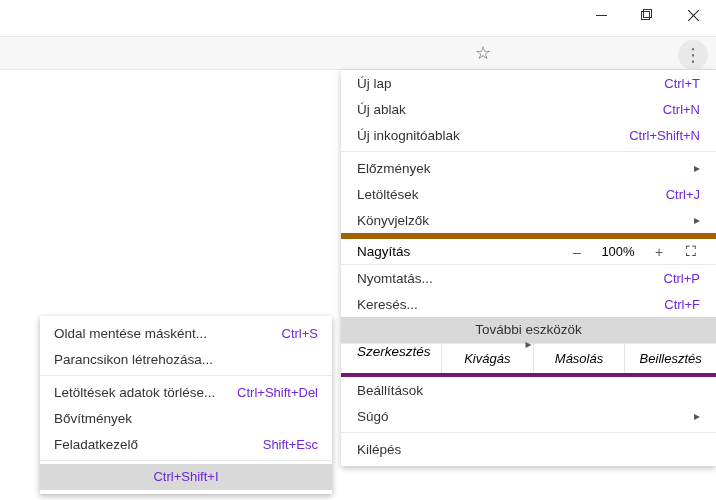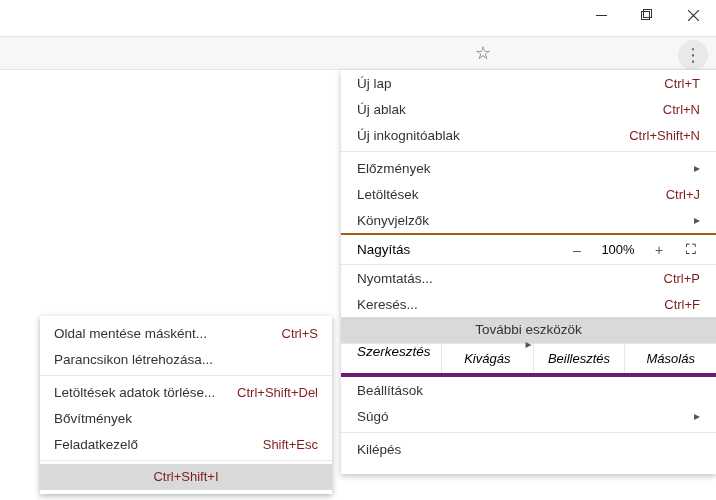--- a/index.html
+++ b/index.html
@@ -9,30 +9,30 @@
   .window-ctrls { position: absolute; top: 0; right: 0; display: flex; height: 30px; }
   .window-ctrl { width: 46px; height: 30px; display:flex; align-items:center; justify-content:center; font-size:13px; color:#333; }
   .window-ctrl svg { stroke:#333; }
 
   
   .toolbar { position:absolute; top:36px; left:0; right:0; height:34px; border-top:1px solid #e6e6e6; border-bottom:1px solid #e6e6e6; background:#f7f7f7; }
   .star { position:absolute; top:5px; left:475px; font-size:18px; color:#5f6368; }
   .chrome-menu-btn { position:absolute; top:3px; right:8px; width:30px; height:30px; border-radius:50%; background:#e9e9e9; display:flex; align-items:center; justify-content:center; color:#5f6368; font-size:18px; letter-spacing:0; }
 
   
-  .main-menu { position:absolute; top:70px; right:0; width:375px; background:#fff; box-shadow:0 2px 6px rgba(0,0,0,0.25); padding-bottom:12px;margin-left:19px;}
+  .main-menu { position:absolute; top:70px; right:0; width:375px; background:#fff; box-shadow:0 2px 6px rgba(0,0,0,0.25); padding-bottom:4px;margin-left:19px;}
   .menu-row { display:flex; align-items:center; justify-content:space-between; padding:5px 16px; font-size:13.5px; color:#333; height:26px;}
   .menu-row .lbl { white-space:nowrap; }
-  .menu-row .shortcut { color:#7f1d1d; font-size:13px; }
+  .menu-row .shortcut { color:#6d28d9; font-size:13px; }
   .menu-row .arrow { color:#555; font-size:12px; }
   .sep { height:1px; background:#e6e6e6; margin:3px 0; }
 
   .menu-row.highlight { background:#d9d9d9;flex-direction:column; }
 
-  .zoom-row { display:flex; align-items:center; padding:0 10px 0 16px; height:32px; font-size:13.5px; border-top:2px solid #a16207; border-bottom:1px solid #e6e6e6;}
+  .zoom-row { display:flex; align-items:center; padding:0 10px 0 16px; height:32px; font-size:13.5px; border-top:6px solid #a16207; border-bottom:1px solid #e6e6e6;}
   .zoom-row .lbl { flex:1; }
   .zoom-ctrls { display:flex; align-items:center; }
   .zctrl { width:34px; text-align:center; color:#555; font-size:14px;}
   .zpct { width:48px; text-align:center; font-size:13px;}
   .fs-icon { width:30px; text-align:center; font-size:14px; }
 
   .edit-row { display:flex; border-top:1px solid #e6e6e6; border-bottom:4px solid #701a75; height:34px; align-items:flex-start;font-style:italic; }
   .edit-row .lbl { padding-left:16px; font-size:13.5px; width:100px;}
   .edit-btn { flex:1; text-align:center; font-size:13px; border-left:1px solid #e6e6e6; height:100%; display:flex; align-items:center; justify-content:center;}
 
@@ -114,22 +114,22 @@
     <span class="shortcut">Ctrl+F</span>
   </div>
   <div class="menu-row highlight">
     <span class="lbl">További eszközök</span>
     <span class="arrow">▸</span>
   </div>
 
   <div class="edit-row">
     <span class="lbl">Szerkesztés</span>
     <span class="edit-btn">Kivágás</span>
+    <span class="edit-btn">Másolás</span>
     <span class="edit-btn">Beillesztés</span>
-    <span class="edit-btn">Másolás</span>
   </div>
 
   <div class="menu-row">
     <span class="lbl">Beállítások</span>
   </div>
   <div class="menu-row">
     <span class="lbl">Súgó</span>
     <span class="arrow">▸</span>
   </div>
   <div class="sep"></div>

